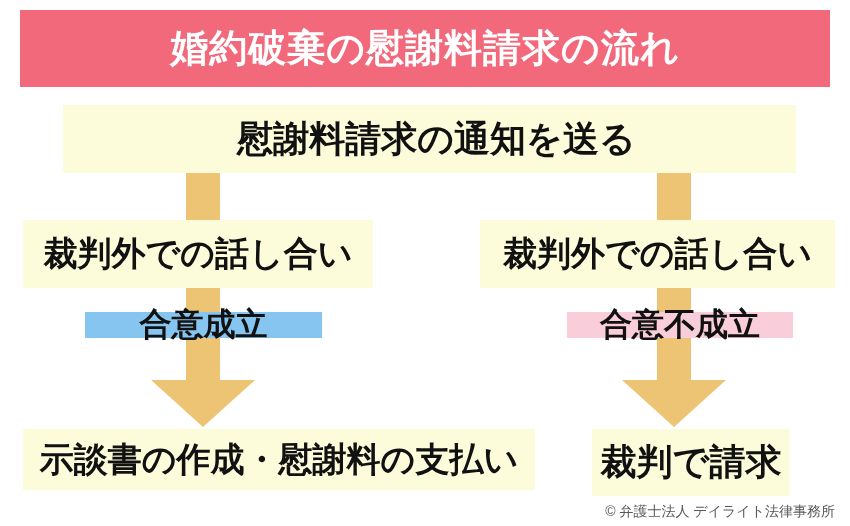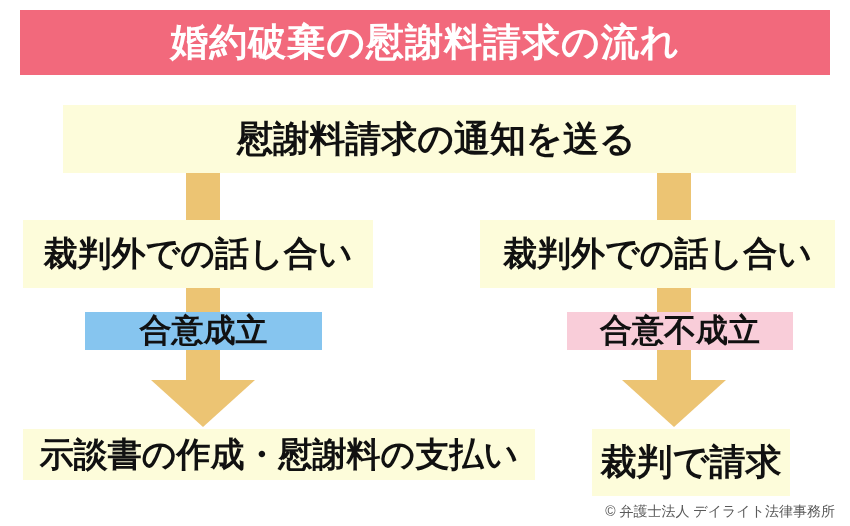--- a/index.html
+++ b/index.html
@@ -16,30 +16,30 @@
     position: absolute;
     display: flex;
     align-items: center;
     justify-content: center;
     font-weight: 700;
     color: #111111;
     z-index: 2;
     white-space: nowrap;
   }
   .banner {
-    left: 20px; top: 10px; width: 810px; height: 65px;
+    left: 20px; top: 10px; width: 810px; height: 77px;
     font-size: 38px; color: #ffffff; letter-spacing: 1px;
   }
   .step1 { left: 63px; top: 105px; width: 719px; height: 68px; font-size: 36px; }
   .row2-left  { left: 23px;  top: 220px; width: 350px; height: 68px; font-size: 34px; }
   .row2-right { left: 480px; top: 220px; width: 355px; height: 68px; font-size: 34px; }
-  .outcome { top: 312px; height: 38px; font-size: 32px; }
+  .outcome { top: 312px; height: 26px; font-size: 32px; }
   .agree    { left: 85px;  width: 237px; }
   .disagree { left: 567px; width: 226px; }
-  .result-left  { left: 23px;  top: 429px; width: 512px; height: 51px; font-size: 34px; }
+  .result-left  { left: 23px;  top: 429px; width: 512px; height: 61px; font-size: 34px; }
   .result-right { left: 592px; top: 429px; width: 198px; height: 67px; font-size: 36px; }
   .stem { position: absolute; width: 34px; top: 165px; height: 217px; z-index: 1; }
   .stem-left  { left: 186px; }
   .stem-right { left: 657px; }
   .arrowhead {
     position: absolute;
     width: 104px; height: 47px; top: 380px;
     clip-path: polygon(0 0, 100% 0, 50% 100%);
     z-index: 1;
   }

